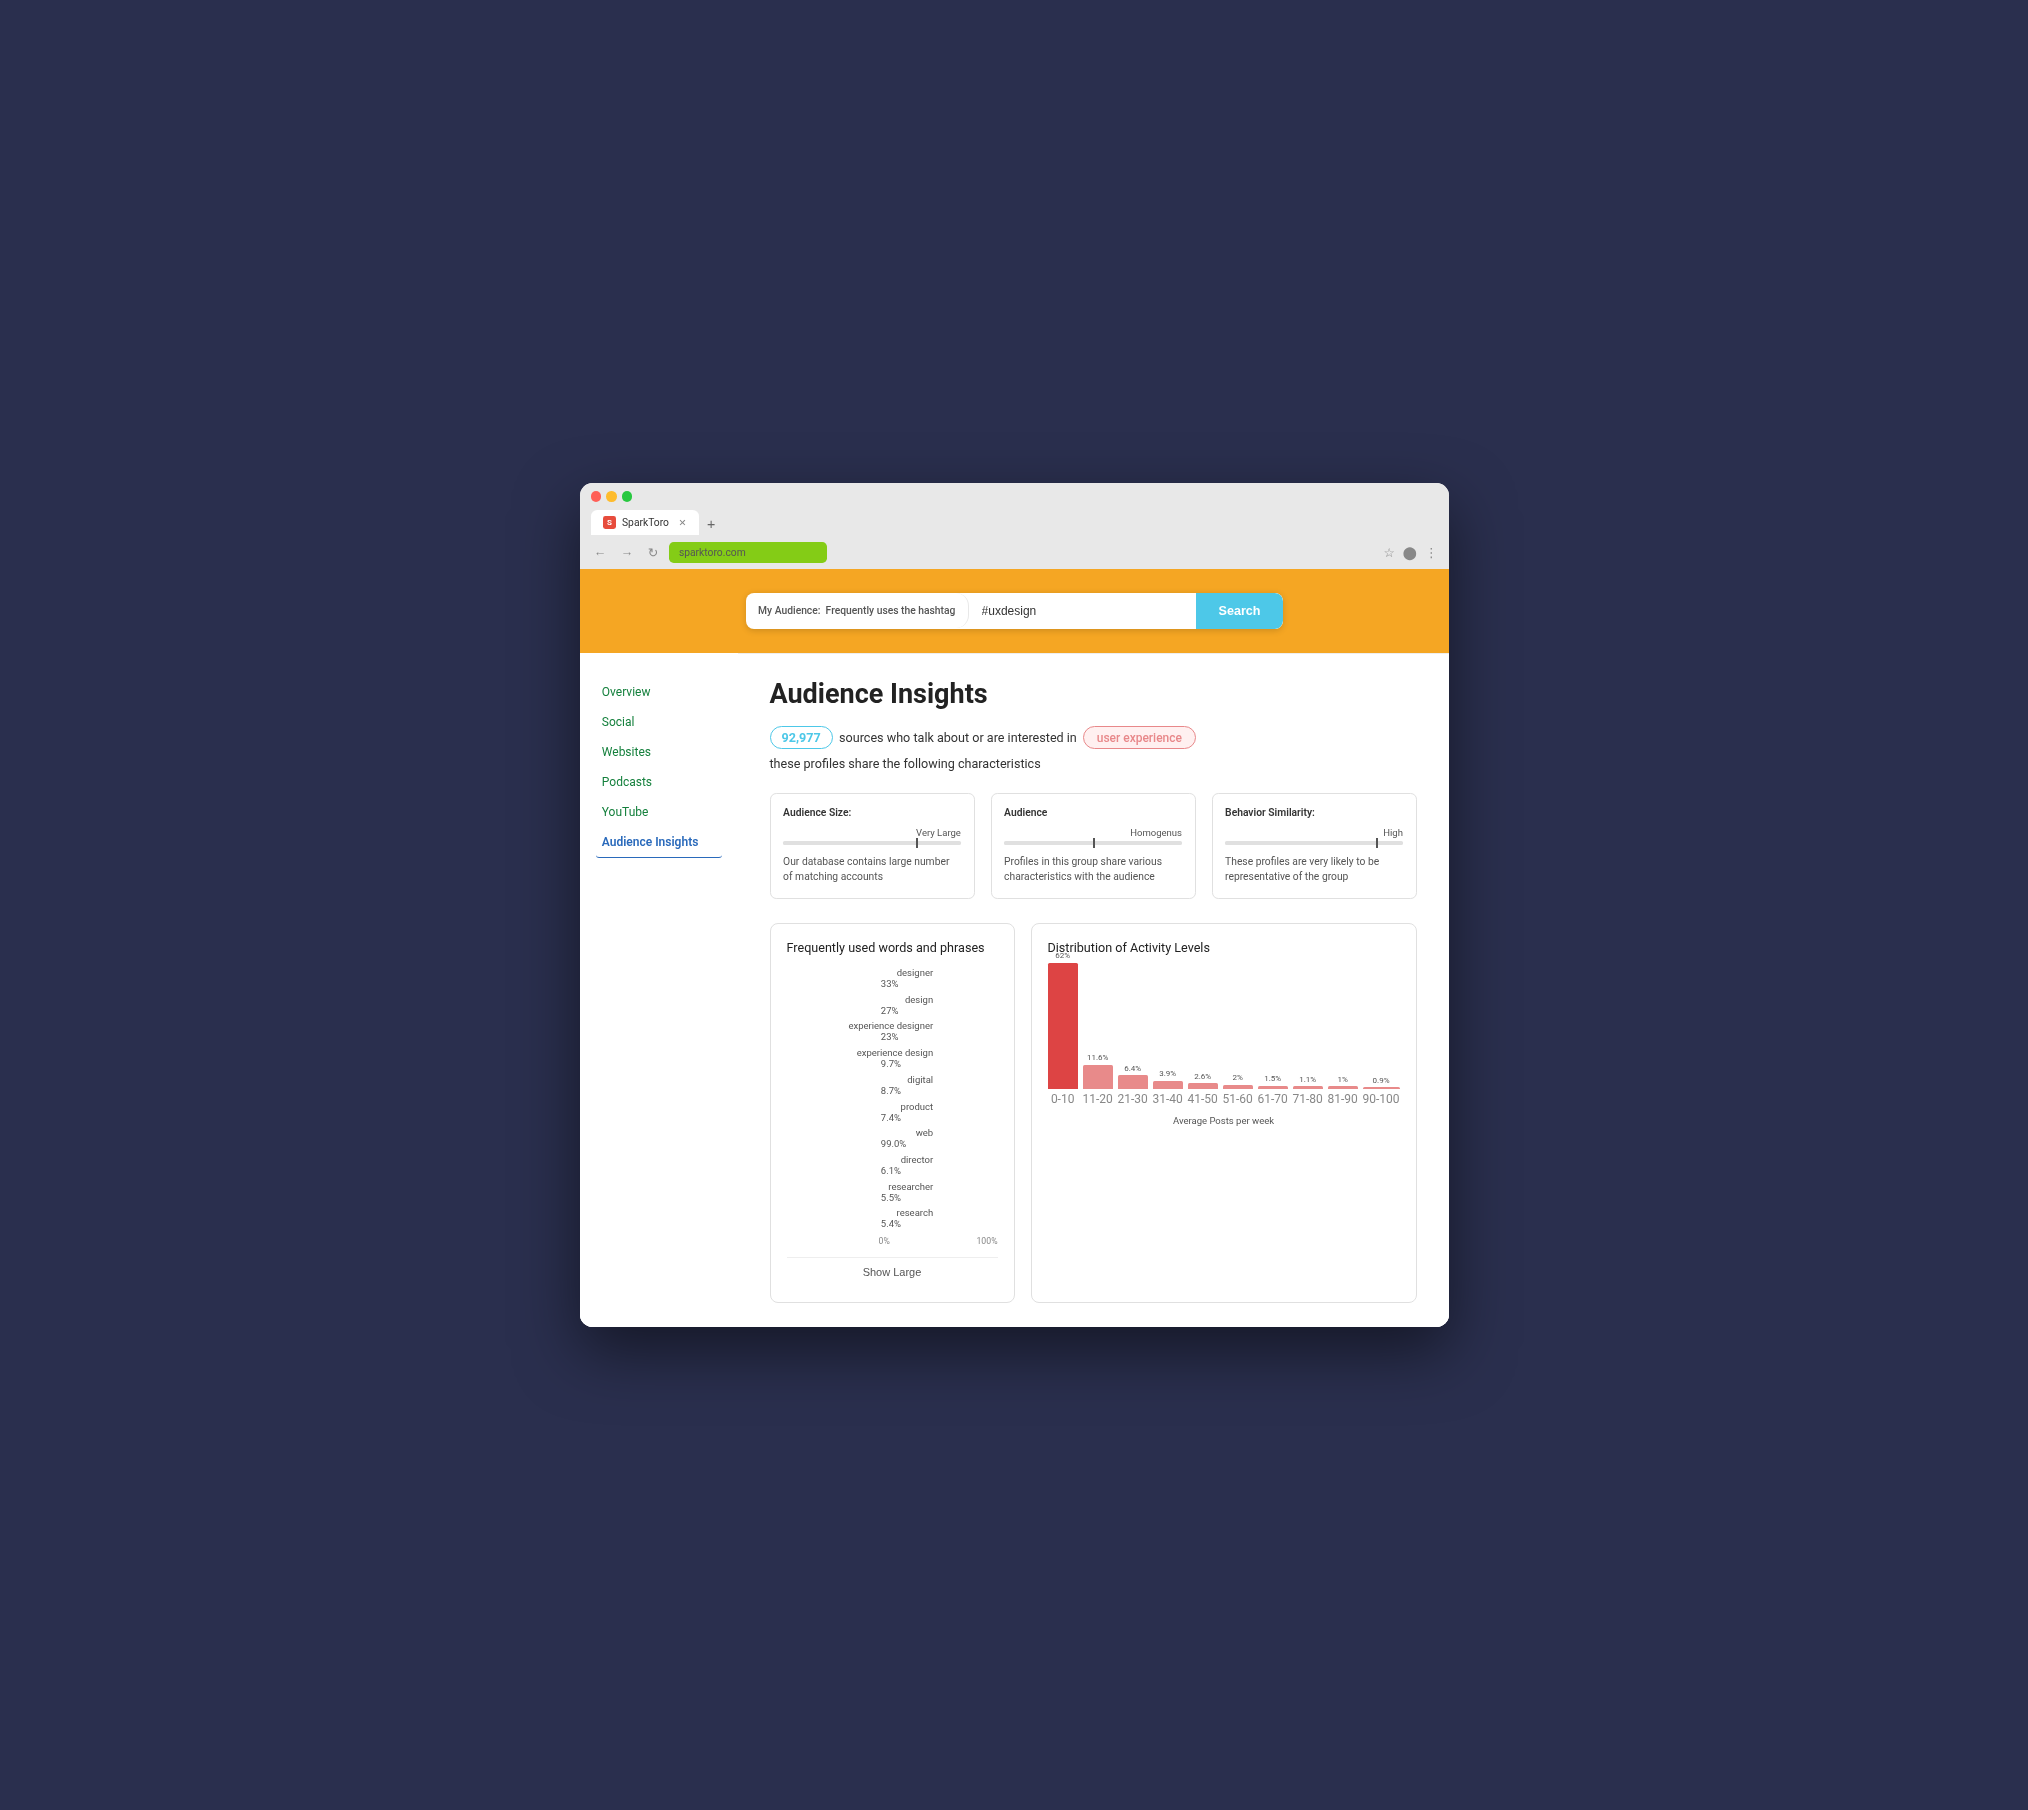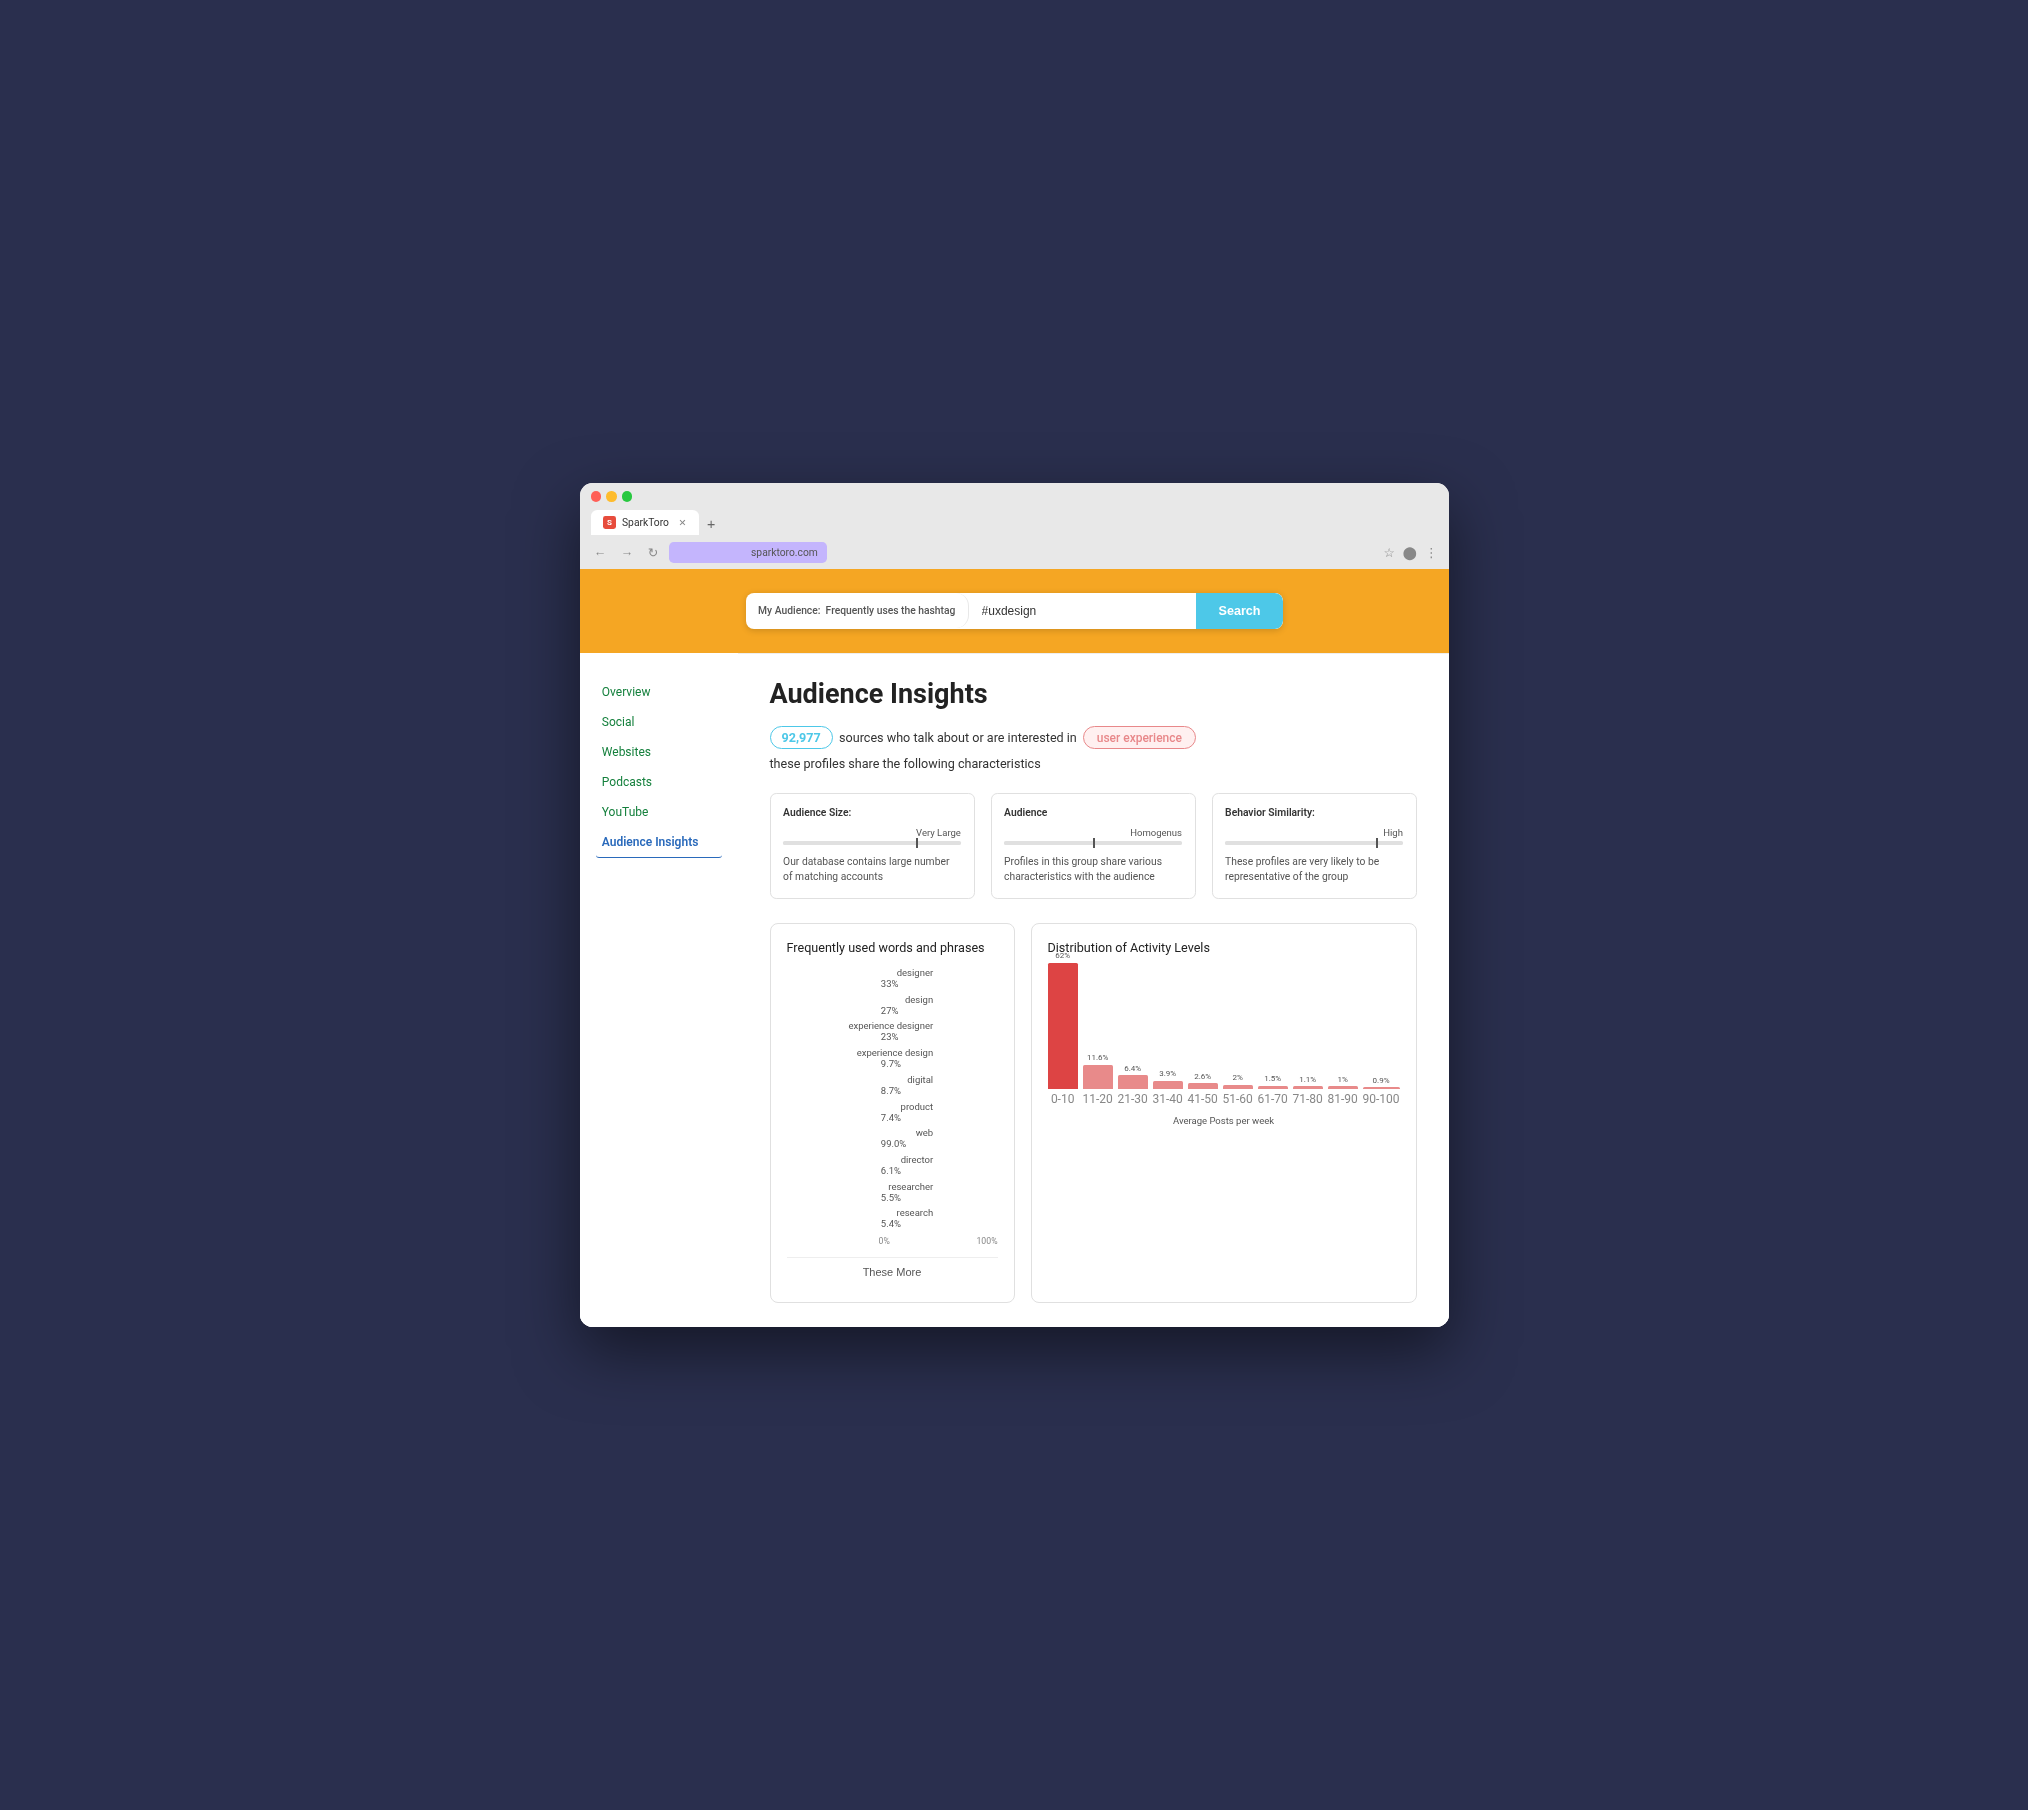--- a/index.html
+++ b/index.html
@@ -75,27 +75,26 @@
     }
 
     .browser-toolbar-row {
       background: #e8e8e8;
       padding: 6.3px 11px;
       display: flex;
       align-items: center;
       gap: 8px;
     }
     .address-bar {
-      background: #c4b5fd;
+      background: #84cc16;
       border-radius: 4.7px;
       padding: 4px 9.5px;
       font-size: 10.3px;
       color: #555;
       flex: 0 0 158px;
-      text-align: right;
     }
     .toolbar-spacer { flex: 1; }
     .toolbar-icons { display: flex; gap: 8px; color: #888; font-size: 12.6px; }
 
     
     .app-content {
       background: white;
     }
 
     
@@ -546,21 +545,21 @@
     <div class="word-bar-bg">
       <div class="word-bar-fill" style="width:5.4%"></div>
     </div>
     <span class="word-pct">5.4%</span>
   </div>
               </div>
             <div class="words-axis">
               <span>0%</span>
               <span>100%</span>
             </div>
-            <button class="show-more-btn">These More</button>
+            <button class="show-more-btn">Show Large</button>
           </div>
 
           <div class="chart-card activity-chart">
             <div class="chart-title">Distribution of Activity Levels</div>
             <div class="activity-chart-inner">
 
             <div class="act-bar-col">
     <span class="act-bar-pct">62%</span>
     <div class="act-bar highlight" style="height:126px;"></div>
     <span class="act-label">0-10</span>

